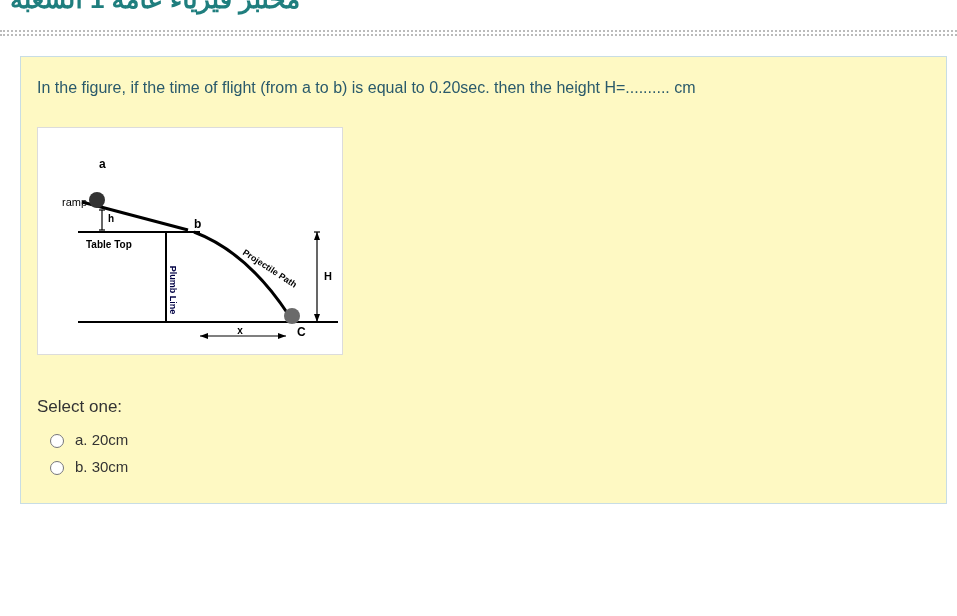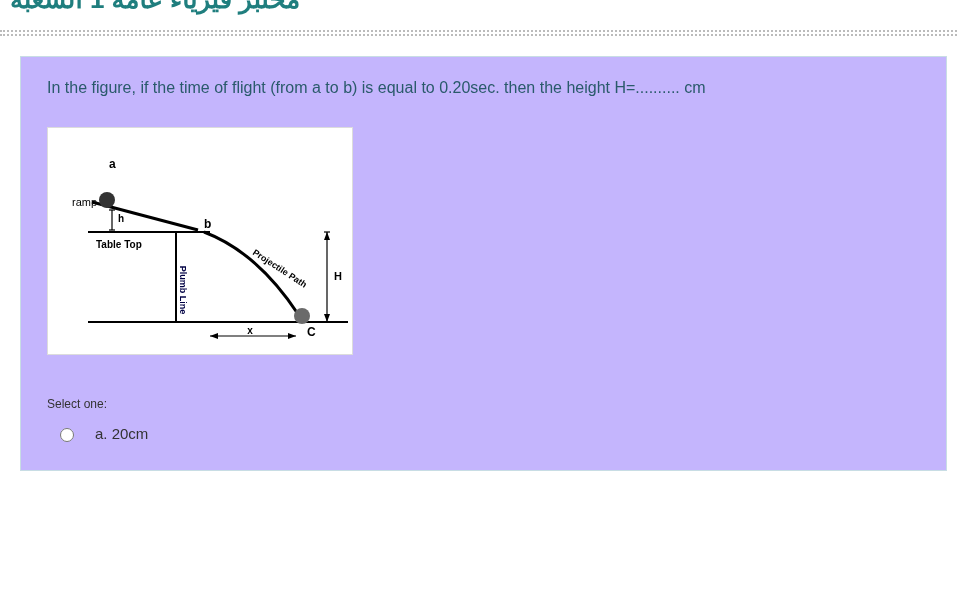--- a/index.html
+++ b/index.html
@@ -26,23 +26,23 @@
     top:-16px;
   }
   .dotted-divider {
     border-top: 2px dotted #bbb;
     border-bottom: 2px dotted #bbb;
     height:2px;
     margin: 10px 0 20px 0;
   }
   .question-card {
     margin: 0 10px 10px 20px;
-    background: #c4b5fd;
+    background: #fef9c3;
     border: 1px solid #c8dde4;
-    padding: 22px 26px;
+    padding: 22px 16px;
     box-sizing: border-box;
     color: #333;
     font-size: 15px;
   }
   .question-text {
     color: #2a5a6b;
     font-size: 16px;
     margin-bottom: 30px;
   }
   .figure-box {
@@ -53,26 +53,26 @@
     margin-bottom: 42px;
   }
   .figure-box svg {
     display:block;
   }
   .select-block {
     color: #333;
   }
   .select-prompt {
     margin-bottom: 10px;
-    font-size:12px;
+    font-size:17px;
   }
   .option-row {
     display: flex;
     align-items: center;
-    gap: 18px;
+    gap: 8px;
     padding: 4px 0 6px 8px;
     font-size:15px;
   }
   .option-row input[type=radio]{
     width:14px;
     height:14px;
   }
 </style>
 </head>
 <body>
@@ -132,15 +132,19 @@
     </svg>
   </div>
 
   <div class="select-block">
     <div class="select-prompt">Select one:</div>
 
     <label class="option-row">
       <input type="radio" name="ans" style="">
       <span>a. 20cm</span>
     </label>
+    <label class="option-row">
+      <input type="radio" name="ans" style="">
+      <span>b. 30cm</span>
+    </label>
   </div>
 
 </div>
 
 </body></html>

